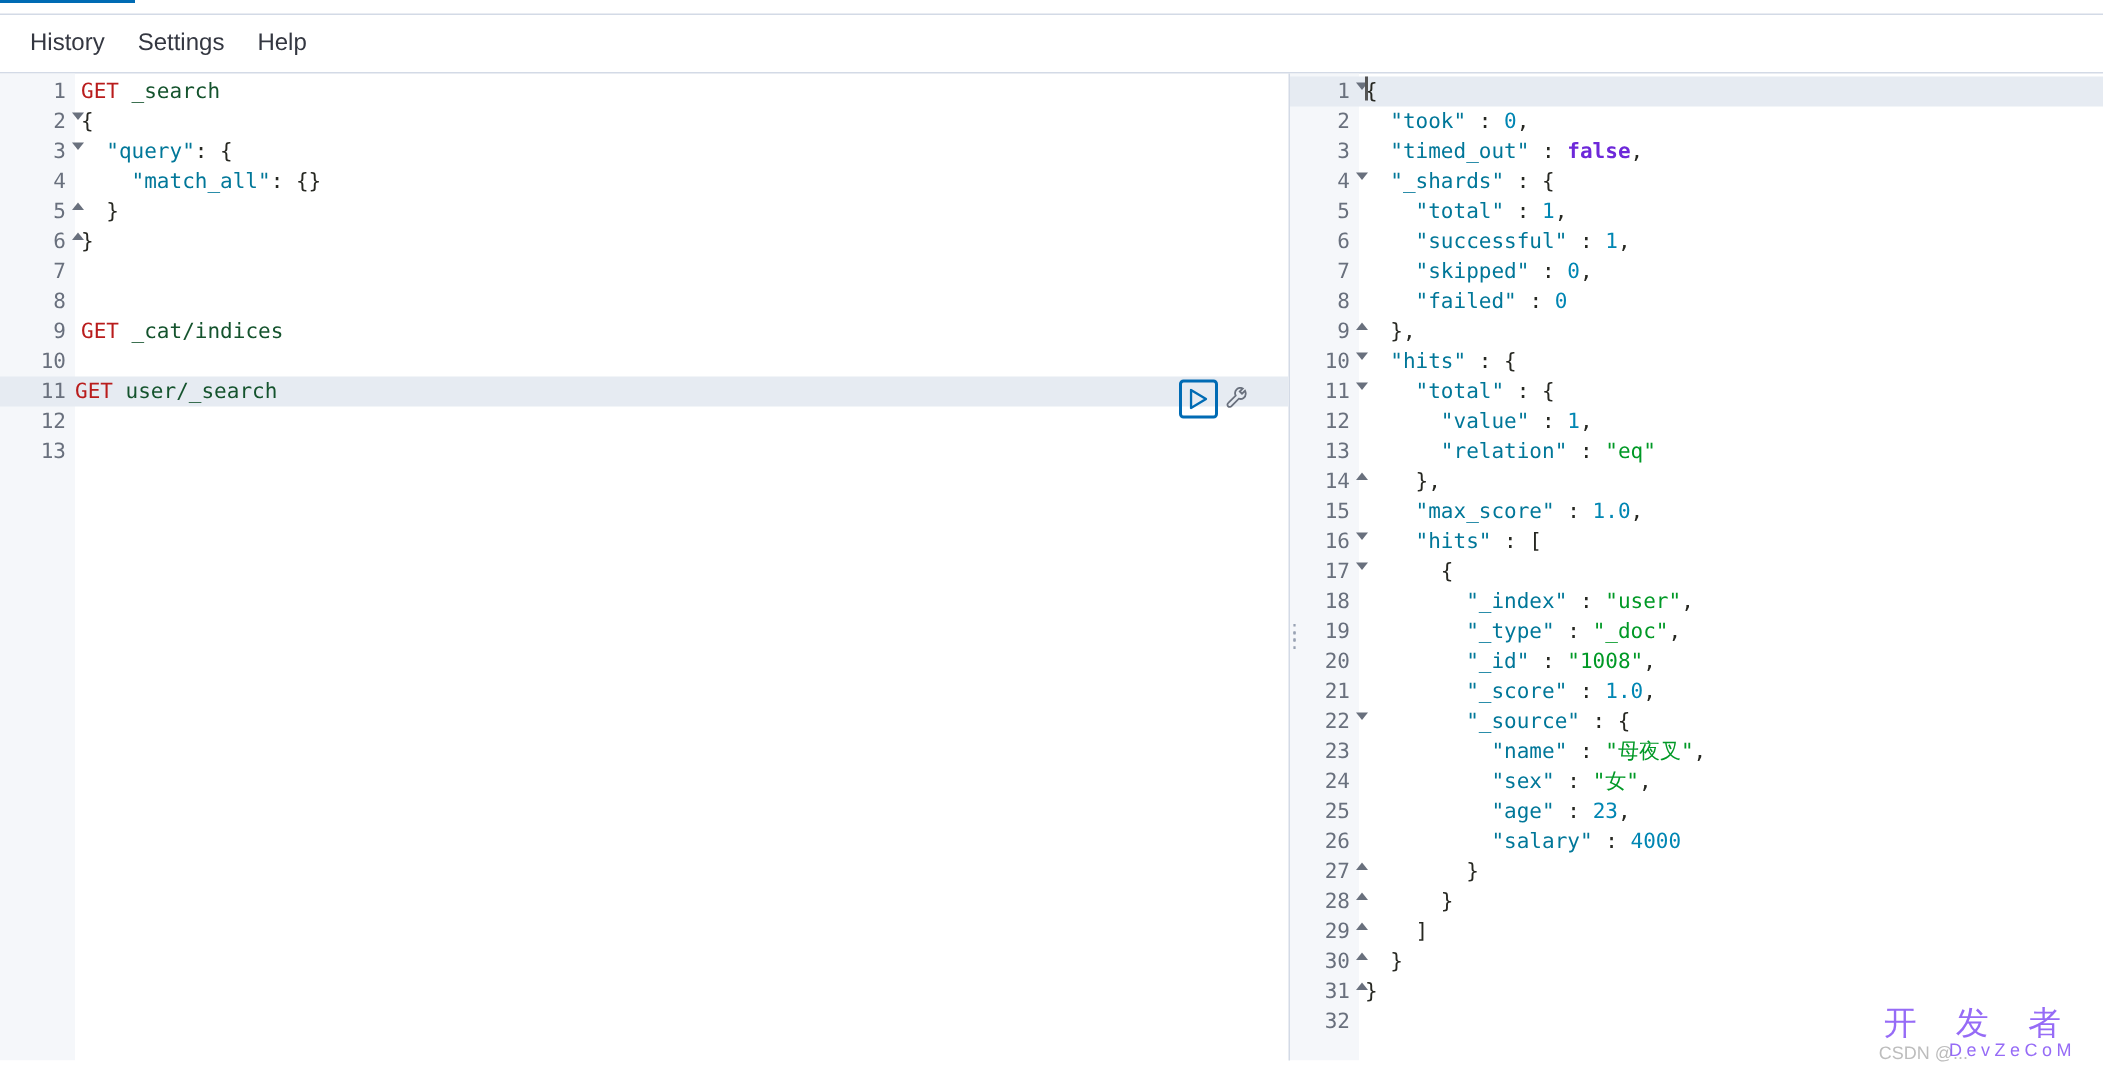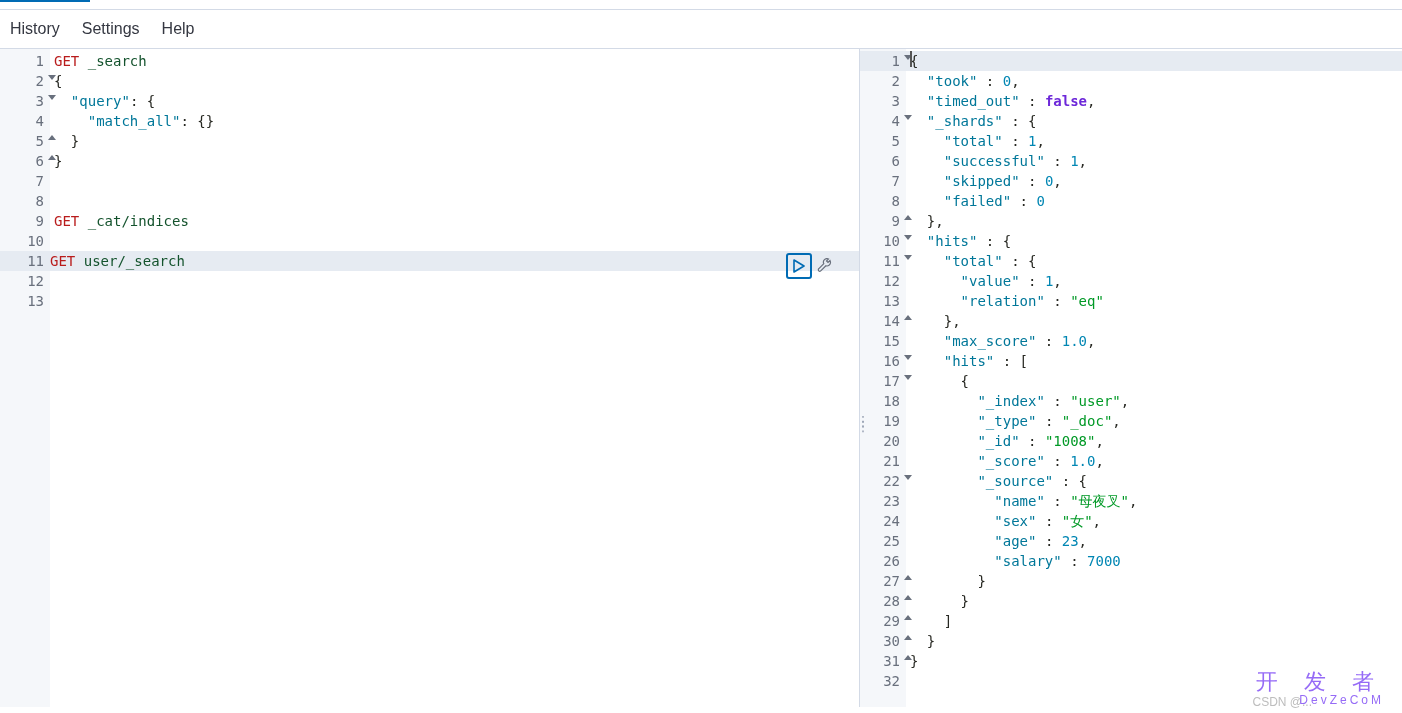--- a/index.html
+++ b/index.html
@@ -1,19 +1,19 @@
 <!DOCTYPE html>
 <html><head>
 <meta charset="utf-8">
 <style>
   * { box-sizing: border-box; margin: 0; padding: 0; }
   html, body { width: 1402px; height: 713px; font-family: sans-serif; background: #fff; overflow: hidden; }
   .top-tab-bar { height: 10px; border-bottom: 1px solid #d3dae6; position: relative; }
   .top-tab-bar::before { content: ""; position: absolute; left: 0; top: -1px; width: 90px; height: 3px; background: #006bb4; }
-  .menubar { display: flex; gap: 22px; padding: 10px 0 10px 10px; font-size: 16px; color: #343741; border-bottom: 1px solid #d3dae6; }
+  .menubar { display: flex; gap: 22px; padding: 10px 0 10px 20px; font-size: 16px; color: #343741; border-bottom: 1px solid #d3dae6; }
   .menubar span { cursor: pointer; }
   .panels { display: flex; height: calc(100% - 55px); position: relative; }
   .panel { height: 100%; overflow: hidden; position: relative; }
   .panel-left { width: 860px; border-right: 1px solid #d3dae6; }
   .panel-right { flex: 1; }
   .gutter { width: 50px; background: #f5f7fa; color: #69707d; font-family: Menlo, Consolas, monospace; font-size: 14px; text-align: right; padding-top: 2px; user-select: none; float: left; height: 100%; }
   .gutter .ln { height: 20px; line-height: 20px; padding-right: 6px; position: relative; }
   .fold { position: absolute; right: -6px; top: 4px; width: 0; height: 0; }
   .fold.open { border-left: 4px solid transparent; border-right: 4px solid transparent; border-top: 5px solid #69707d; }
   .fold.close { border-left: 4px solid transparent; border-right: 4px solid transparent; border-bottom: 5px solid #69707d; }
@@ -155,21 +155,21 @@
         <div class="cl"><span class="tok-punc">    </span><span class="tok-key">"hits"</span><span class="tok-punc"> : [</span></div>
         <div class="cl"><span class="tok-punc">      {</span></div>
         <div class="cl"><span class="tok-punc">        </span><span class="tok-key">"_index"</span><span class="tok-punc"> : </span><span class="tok-str">"user"</span><span class="tok-punc">,</span></div>
         <div class="cl"><span class="tok-punc">        </span><span class="tok-key">"_type"</span><span class="tok-punc"> : </span><span class="tok-str">"_doc"</span><span class="tok-punc">,</span></div>
         <div class="cl"><span class="tok-punc">        </span><span class="tok-key">"_id"</span><span class="tok-punc"> : </span><span class="tok-str">"1008"</span><span class="tok-punc">,</span></div>
         <div class="cl"><span class="tok-punc">        </span><span class="tok-key">"_score"</span><span class="tok-punc"> : </span><span class="tok-num">1.0</span><span class="tok-punc">,</span></div>
         <div class="cl"><span class="tok-punc">        </span><span class="tok-key">"_source"</span><span class="tok-punc"> : {</span></div>
         <div class="cl"><span class="tok-punc">          </span><span class="tok-key">"name"</span><span class="tok-punc"> : </span><span class="tok-str">"母夜叉"</span><span class="tok-punc">,</span></div>
         <div class="cl"><span class="tok-punc">          </span><span class="tok-key">"sex"</span><span class="tok-punc"> : </span><span class="tok-str">"女"</span><span class="tok-punc">,</span></div>
         <div class="cl"><span class="tok-punc">          </span><span class="tok-key">"age"</span><span class="tok-punc"> : </span><span class="tok-num">23</span><span class="tok-punc">,</span></div>
-        <div class="cl"><span class="tok-punc">          </span><span class="tok-key">"salary"</span><span class="tok-punc"> : </span><span class="tok-num">7000</span></div>
+        <div class="cl"><span class="tok-punc">          </span><span class="tok-key">"salary"</span><span class="tok-punc"> : </span><span class="tok-num">4000</span></div>
         <div class="cl"><span class="tok-punc">        }</span></div>
         <div class="cl"><span class="tok-punc">      }</span></div>
         <div class="cl"><span class="tok-punc">    ]</span></div>
         <div class="cl"><span class="tok-punc">  }</span></div>
         <div class="cl"><span class="tok-punc">}</span></div>
         <div class="cl"></div>
       </div>
     <span class="cursor-mark"></span>
   </div>
 </div>

